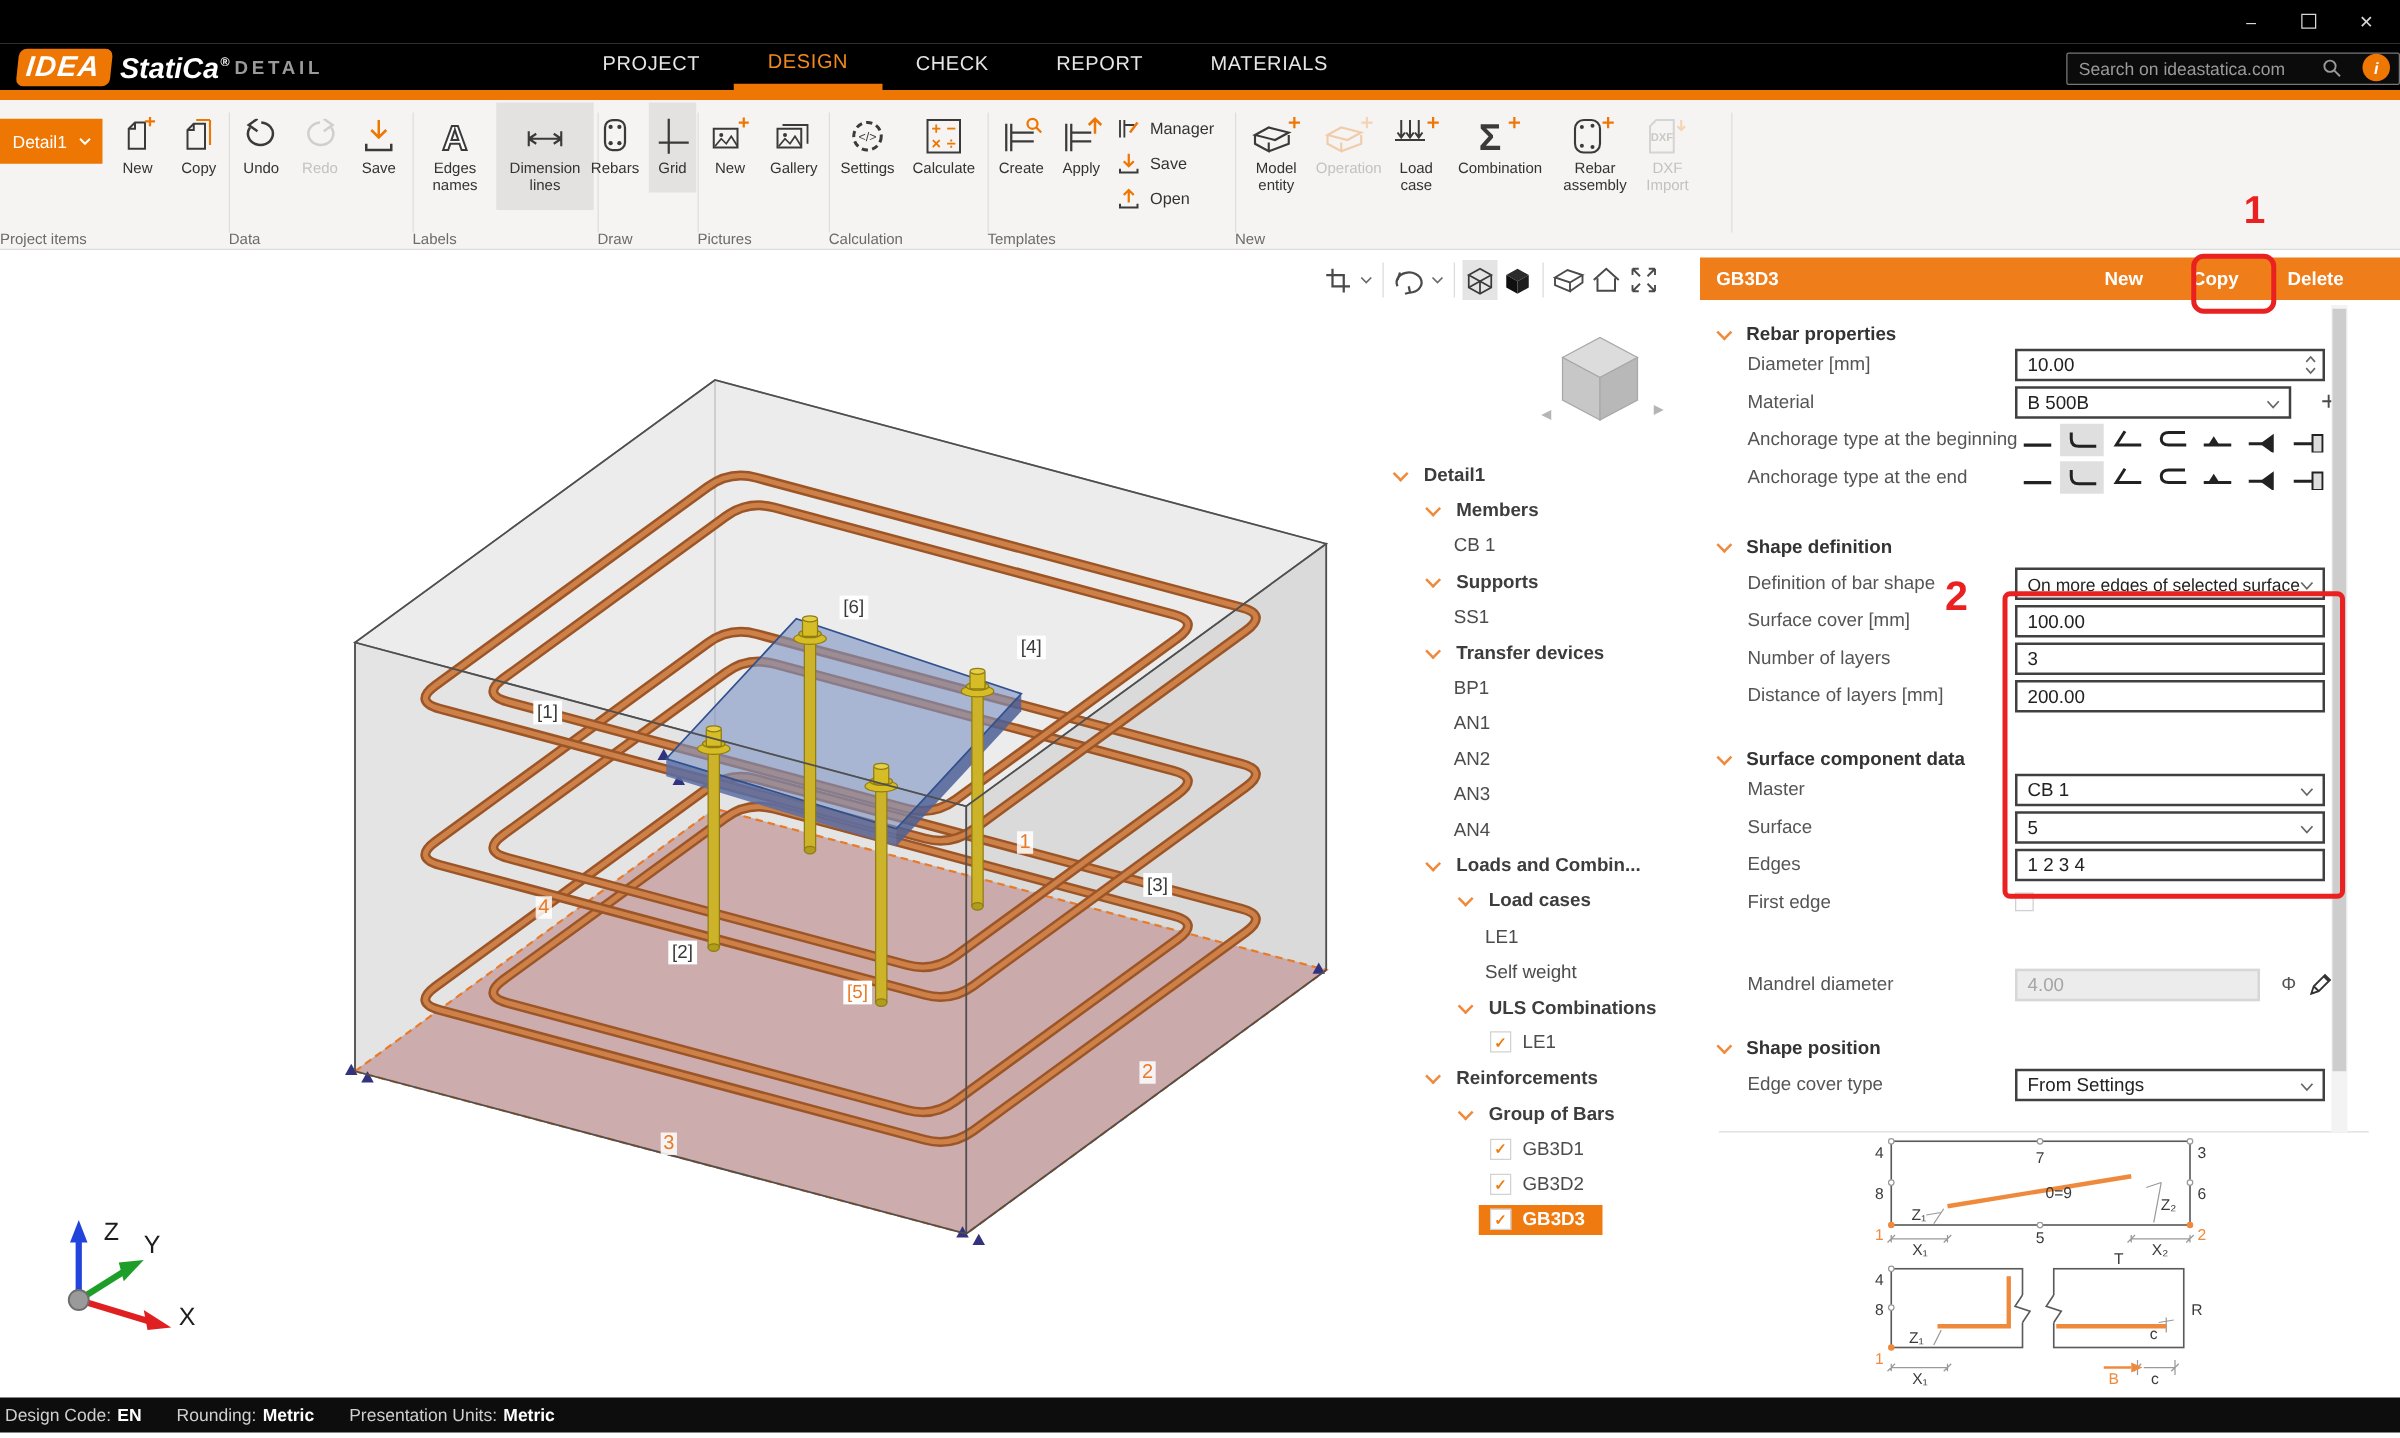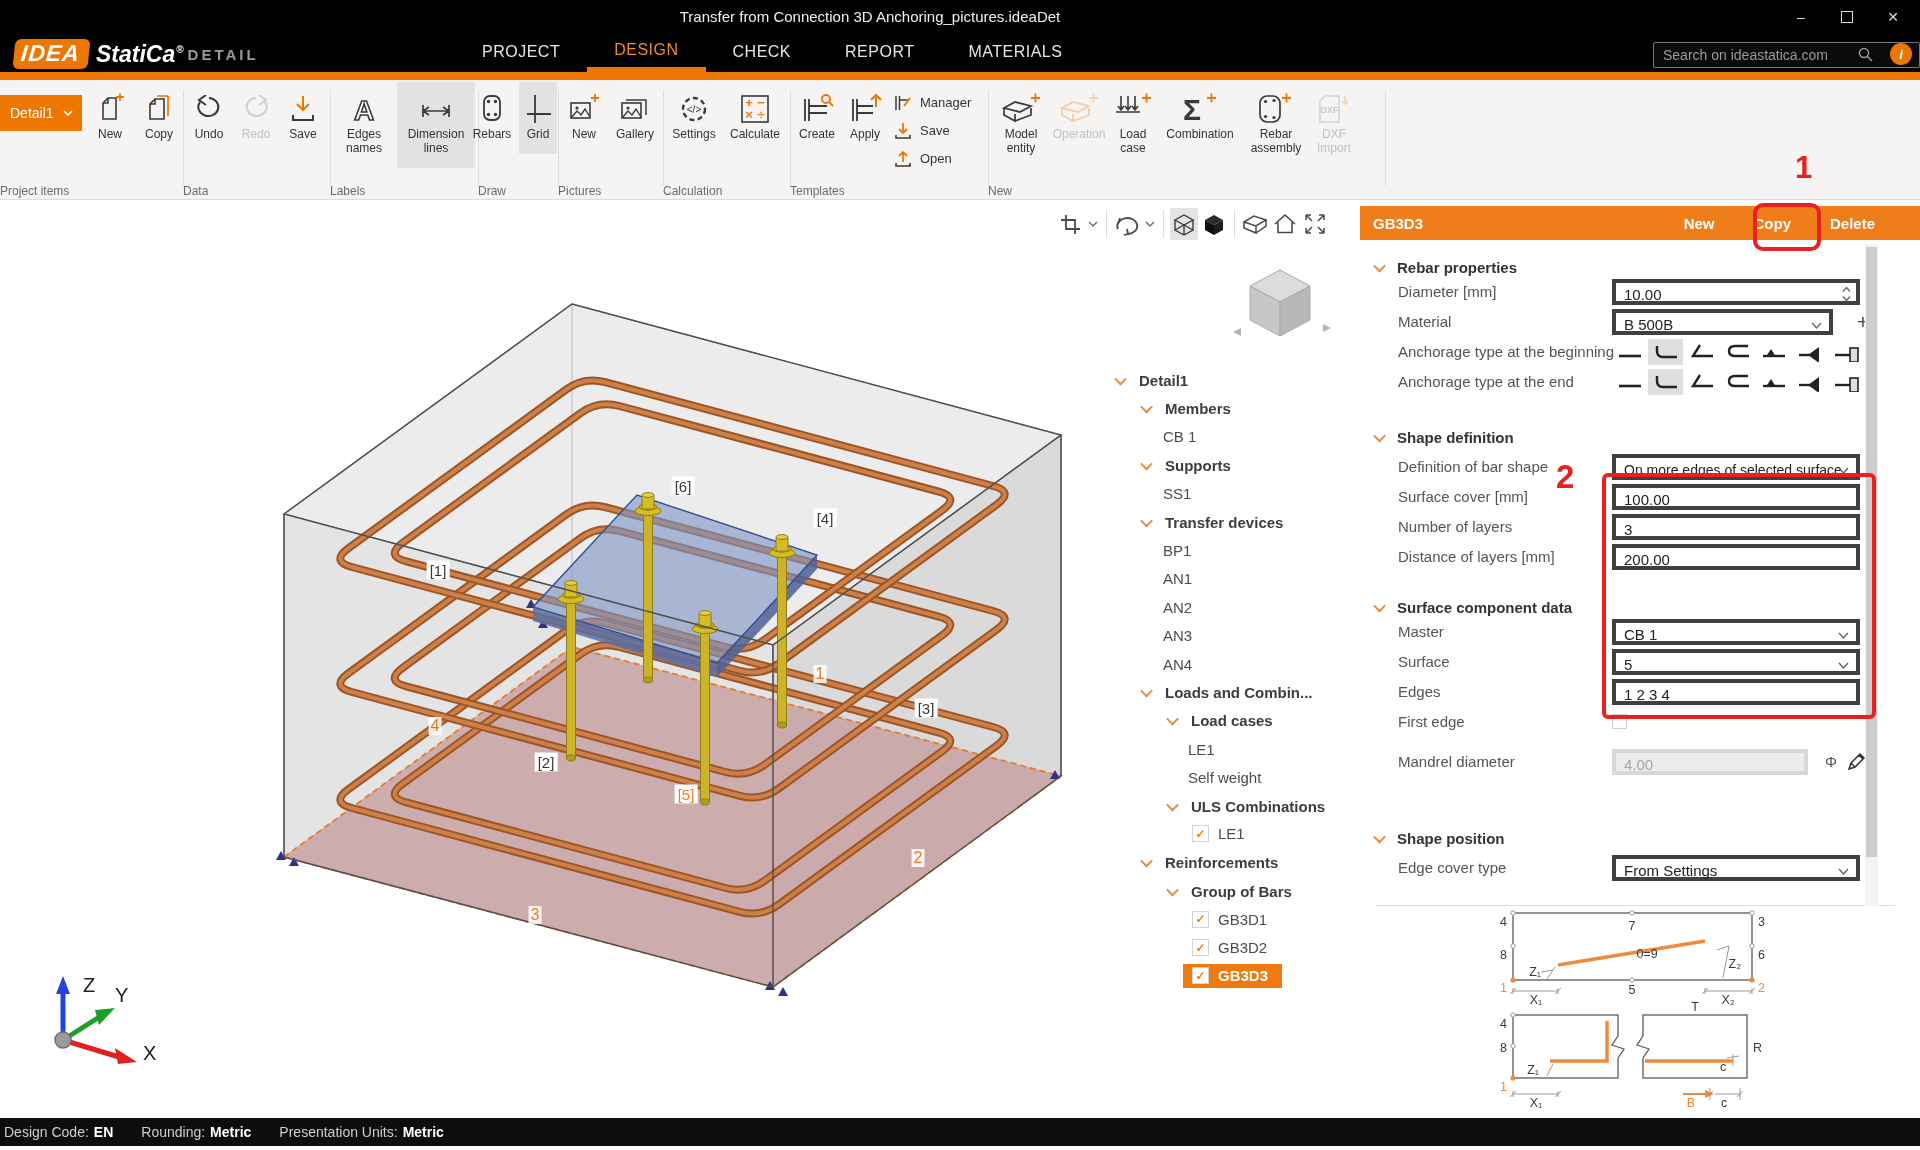--- a/index.html
+++ b/index.html
@@ -62,21 +62,21 @@
   .i0{padding-left:4px}.i1{padding-left:30px}.i2{padding-left:51px}.i2c{padding-left:56px}.i3{padding-left:76px}.i3c{padding-left:80px}
   
   .props{position:absolute;left:1360px;top:200px;width:560px;height:918px;background:#fff;}
   .phead{position:absolute;left:0;top:6px;width:560px;height:34px;background:#ef7d1a;color:#fff;display:flex;align-items:center;}
   .ptitle{margin-left:13px;font-weight:bold;font-size:15px;}
   .pactions{position:absolute;right:45px;display:flex;gap:39px;font-weight:bold;font-size:15px;}
   .psec{position:absolute;left:15px;height:20px;display:flex;align-items:center;gap:13px;font-weight:bold;font-size:15px;color:#333;}
   .psec .chev{margin-right:0;}
   .prow{position:absolute;left:38px;width:510px;height:26px;}
   .plabel{position:absolute;left:0;line-height:26px;font-size:15px;color:#555;white-space:nowrap;}
-  .pctrl{position:absolute;left:214px;width:248px;height:26px;border:4px solid #404040;background:#fff;font-size:15px;color:#222;line-height:24px;padding-left:8px;box-sizing:border-box;white-space:nowrap;}
+  .pctrl{position:absolute;left:214px;width:248px;height:26px;border:2px solid #404040;background:#fff;font-size:15px;color:#222;line-height:24px;padding-left:8px;box-sizing:border-box;white-space:nowrap;}
   .pctrl.dis{background:#ececec;color:#a6a6a6;border-color:#d7d7d7;}
   .dchev{position:absolute;right:7px;top:9px;}
   .spin{position:absolute;right:5px;top:3px;display:flex;flex-direction:column;gap:2px;}
   .plusbtn{position:absolute;left:452px;top:0;width:26px;height:26px;font-size:21px;color:#4a4a4a;display:flex;align-items:center;justify-content:center;}
   .aicons{position:absolute;left:214px;top:0;display:flex;gap:1px;}
   .acell{width:35px;height:26px;display:flex;align-items:center;justify-content:center;}
   .acell.sel{background:#dfdfdf;}
   .cbx{position:absolute;left:214px;top:5px;width:15px;height:15px;border:1px solid #d0d0d0;background:#fdfdfd;box-sizing:border-box;}
   .phi{position:absolute;left:427px;line-height:26px;font-size:15px;color:#555;}
   .pencil{position:absolute;left:448px;top:3px;}
@@ -89,21 +89,20 @@
   .annrect{position:absolute;border:4px solid #ea2121;z-index:50;}
   
   .statusbar{position:absolute;left:0;top:1118px;width:1920px;height:28px;background:#0d0d0d;display:flex;align-items:center;gap:0;padding-left:4px;font-size:14px;color:#cfcfcf;box-sizing:border-box;}
   .stpair{margin-right:28px;display:flex;gap:5px;justify-content:center;}
   .stval{color:#fff;font-weight:bold;}
 </style>
 </head>
 <body>
 
 <div class="titlebar">
-  <div class="wintitle">Transfer from Connection 3D Anchoring_pictures.ideaDet</div>
   <div class="winbtns">
     <div class="winbtn">
         <span>–</span>
       </div>
     <div class="winbtn">
         <span class="maxbox"></span>
       </div>
     <div class="winbtn">
         <span>✕</span>
       </div>
@@ -870,21 +869,21 @@
     </span>
   </div>
   <div class="prow" style="top:479px">
     <span class="plabel">Edges</span>
     <span class="pctrl"><span>1 2 3 4</span></span>
   </div>
   <div class="prow" style="top:509px">
     <span class="plabel">First edge</span>
     <span class="cbx"></span>
   </div>
-  <div class="prow" style="top:549px">
+  <div class="prow" style="top:575px">
     <span class="plabel">Mandrel diameter</span>
     <span class="pctrl dis" style="width:196px"><span>4.00</span></span>
     <span class="phi">Φ</span>
     <span class="pencil">
         <svg width="20" height="20">
           <path d="M3 17 l2 -6 9 -9 4 4 -9 9 z M5 11 l4 4 M13 3 l4 4" fill="none" stroke="#333" stroke-width="1.5"></path>
         </svg>
       </span>
   </div>
 

